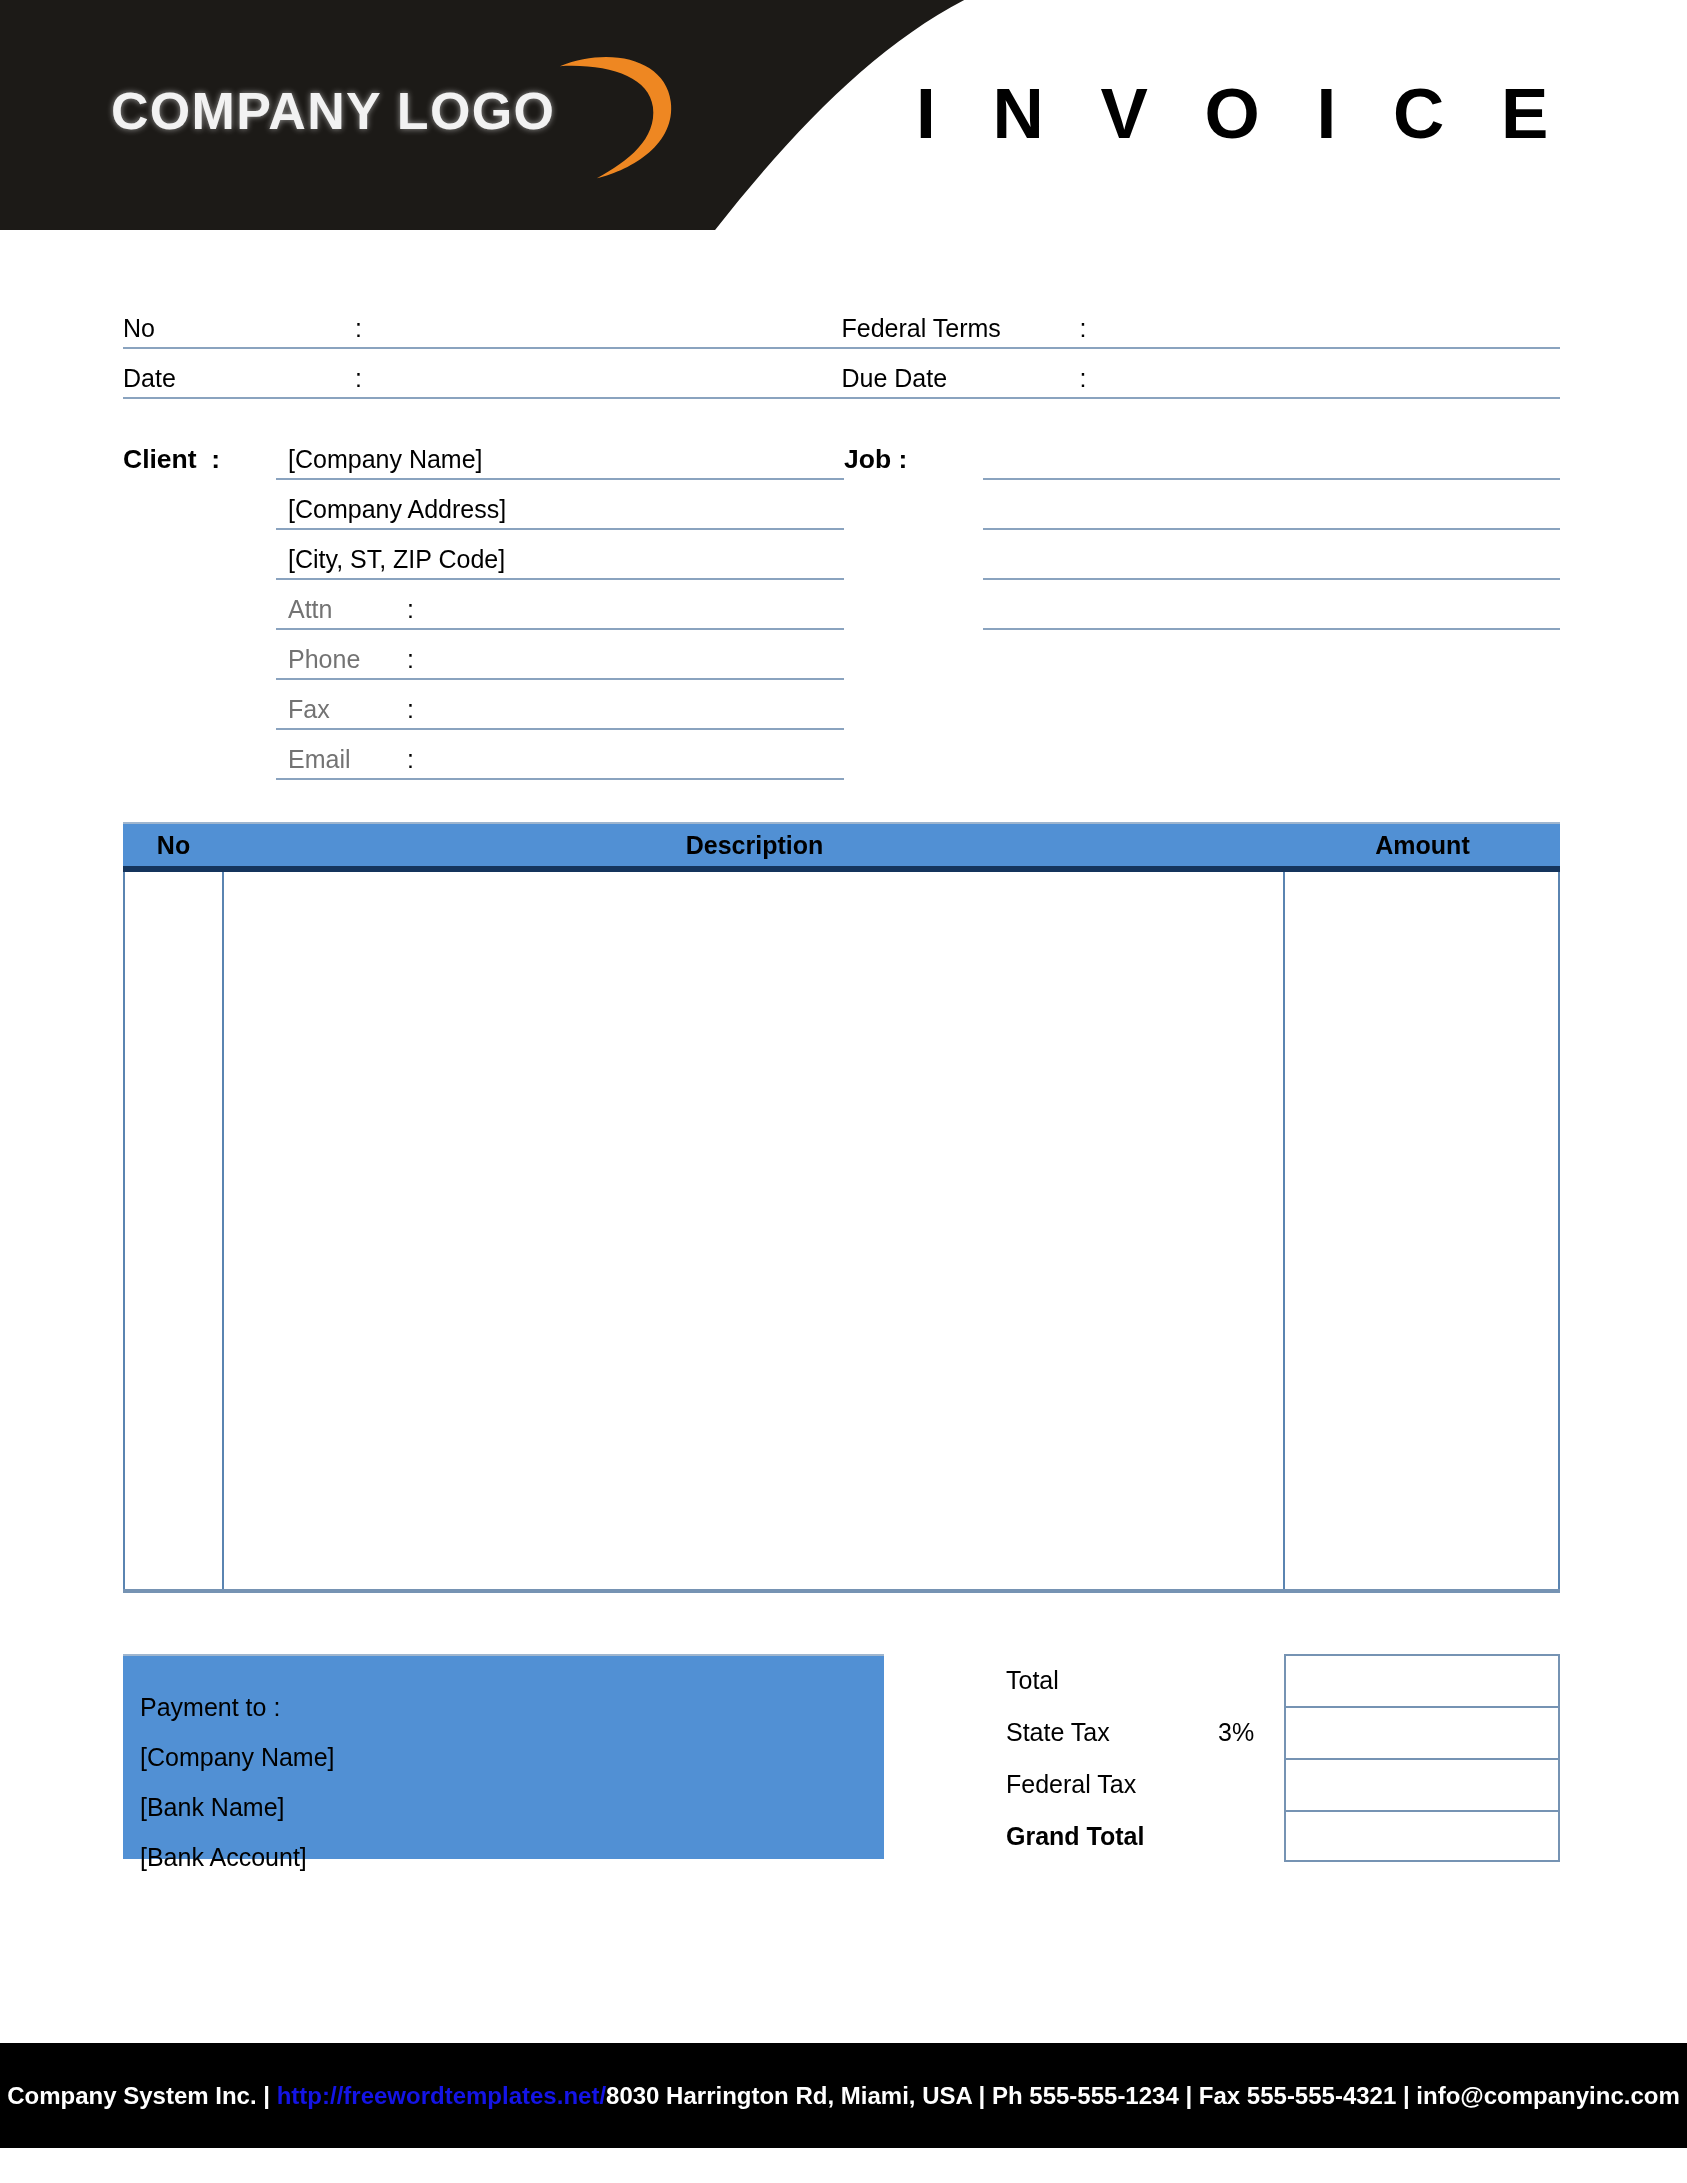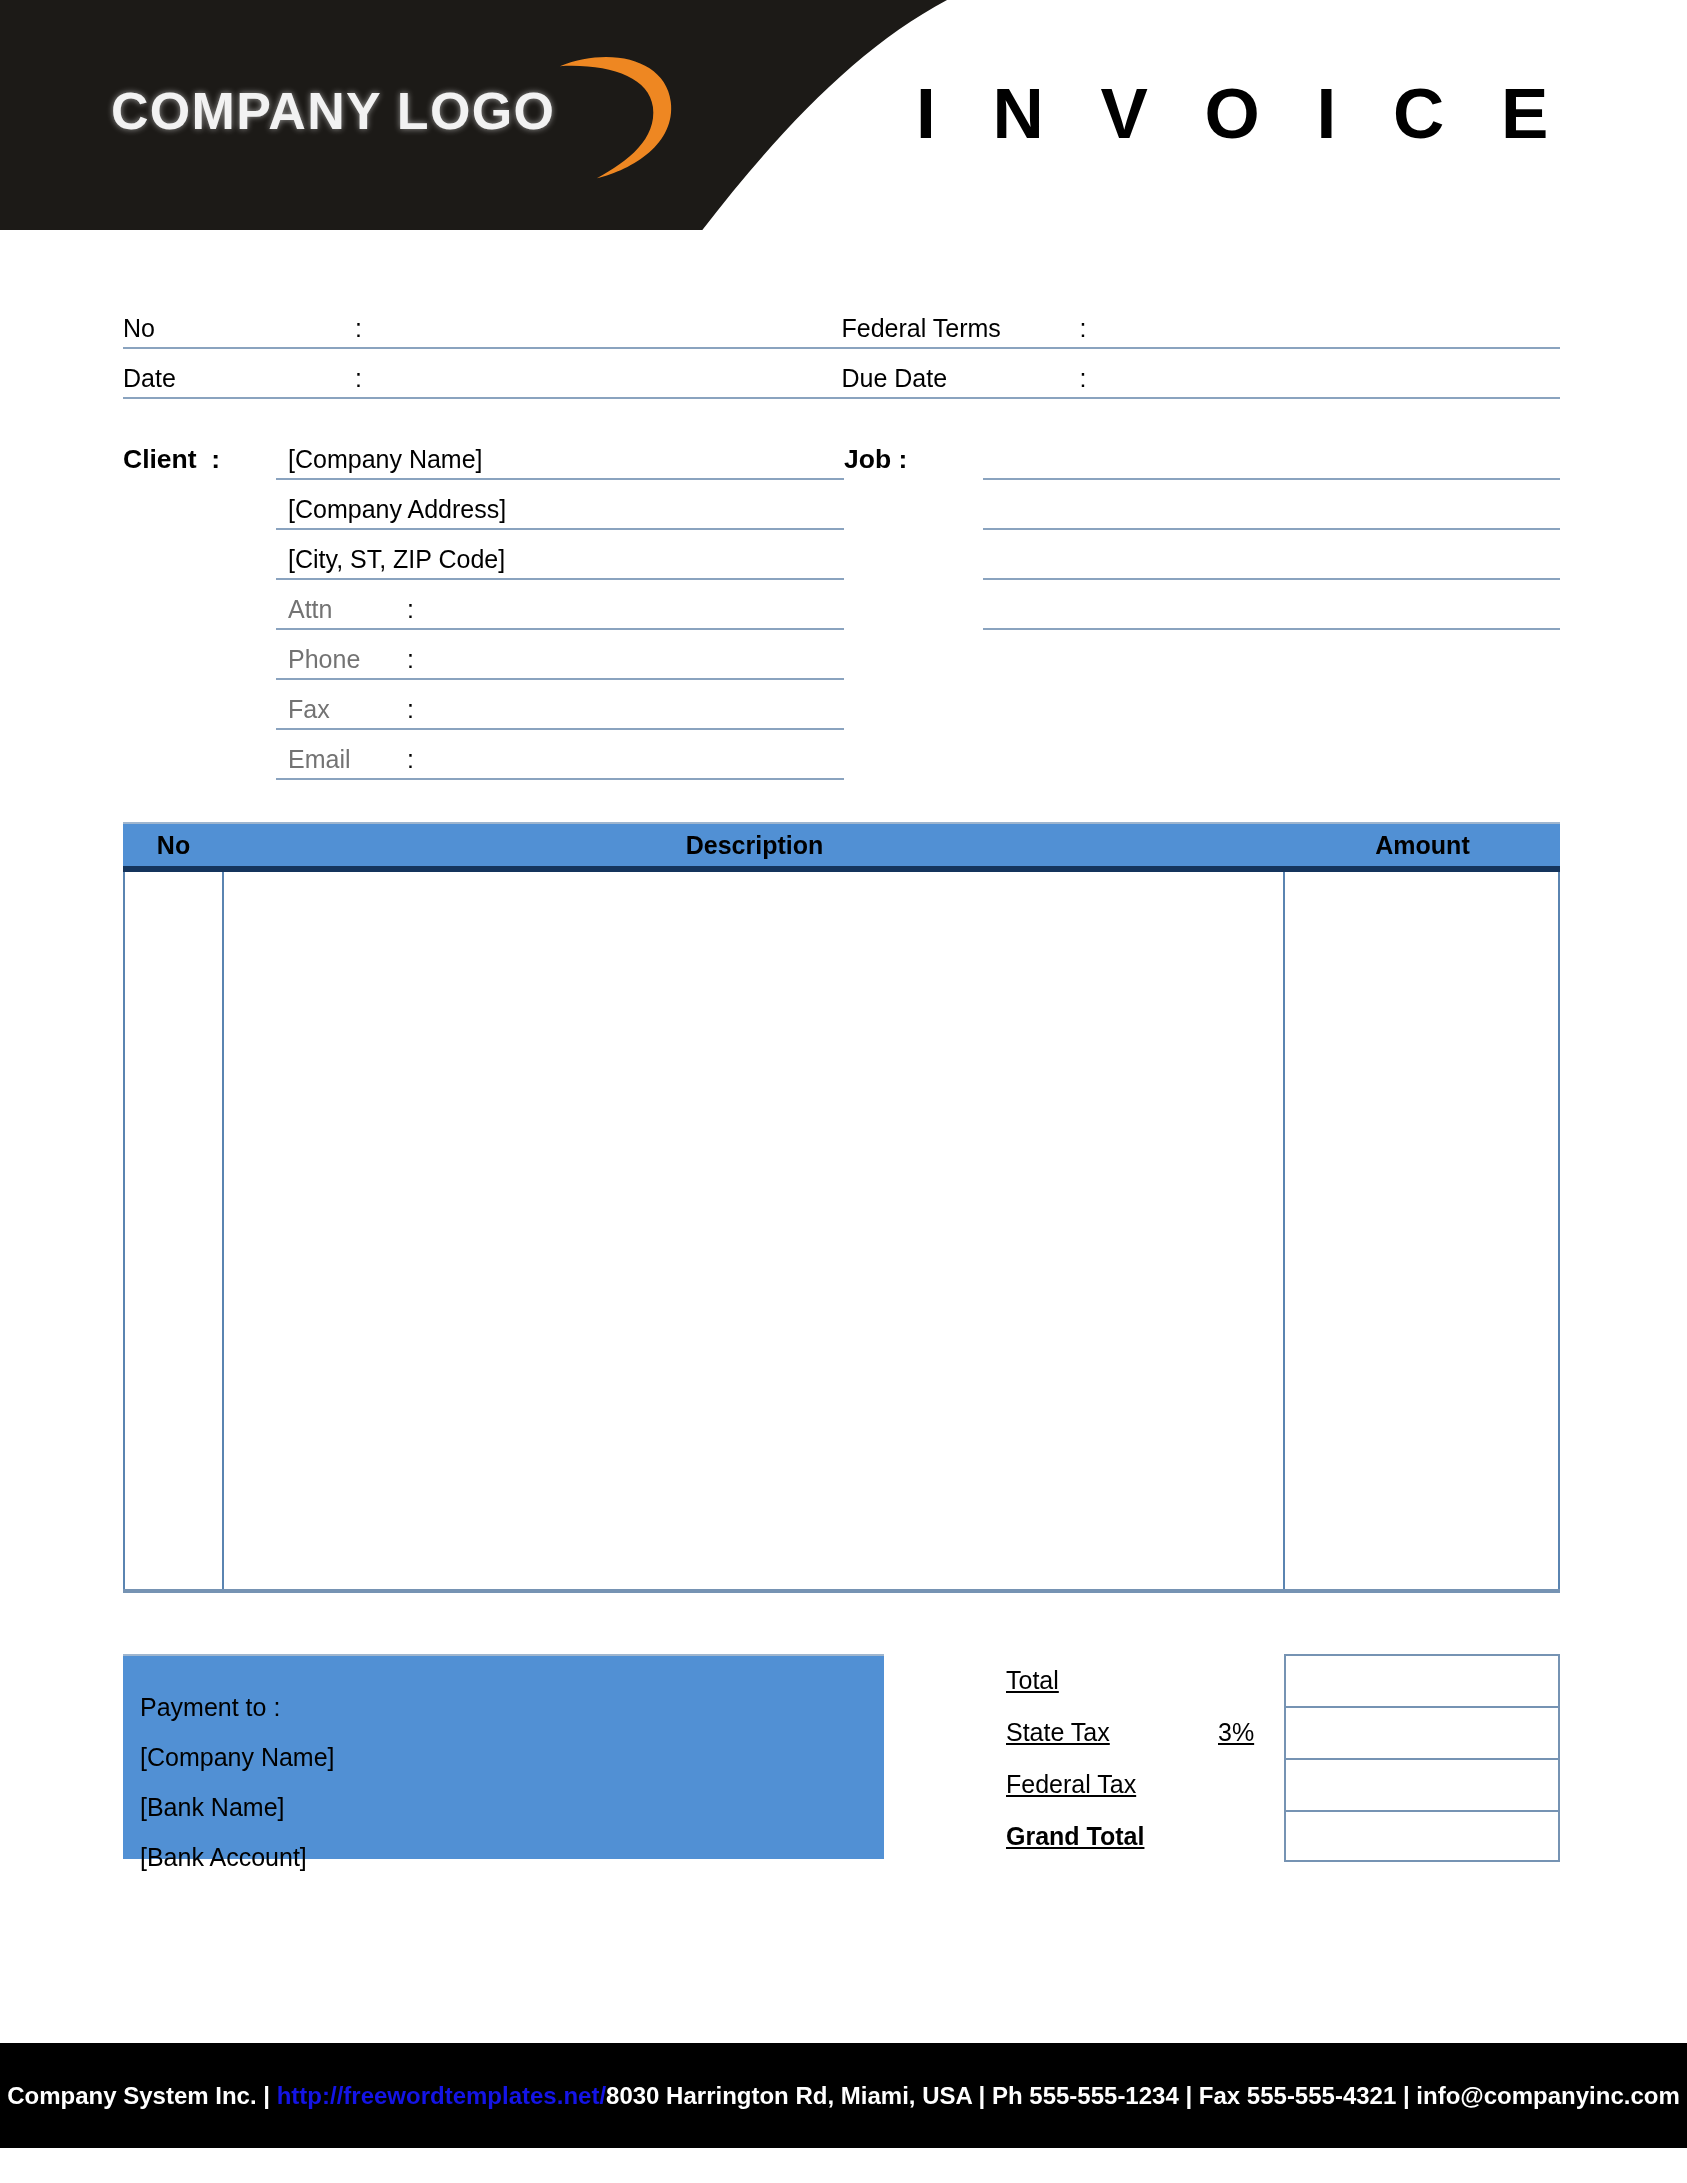--- a/index.html
+++ b/index.html
@@ -21,20 +21,21 @@
   }
 
   
   .header-band {
     position: absolute;
     left: 0;
     top: 0;
     width: 992px;
     height: 230px;
     overflow: hidden;
+    padding-left: 18px;
   }
   .header-shape {
     position: absolute;
     left: 0;
     top: 0;
     width: 100%;
     height: 100%;
   }
   .logo-wrap {
     position: absolute;
@@ -257,21 +258,20 @@
   .totals {
     position: absolute;
     left: 1006px;
     top: 1654px;
     width: 554px;
   }
   .tot-row {
     display: flex;
     align-items: center;
     height: 52px;
-    text-decoration: underline;
   }
   .tot-label {
     flex: 0 0 212px;
     font-size: 25px;
     color: #000;
     white-space: nowrap;
   }
   .tot-label.bold { font-weight: 700; }
   .tot-rate {
     flex: 0 0 66px;

